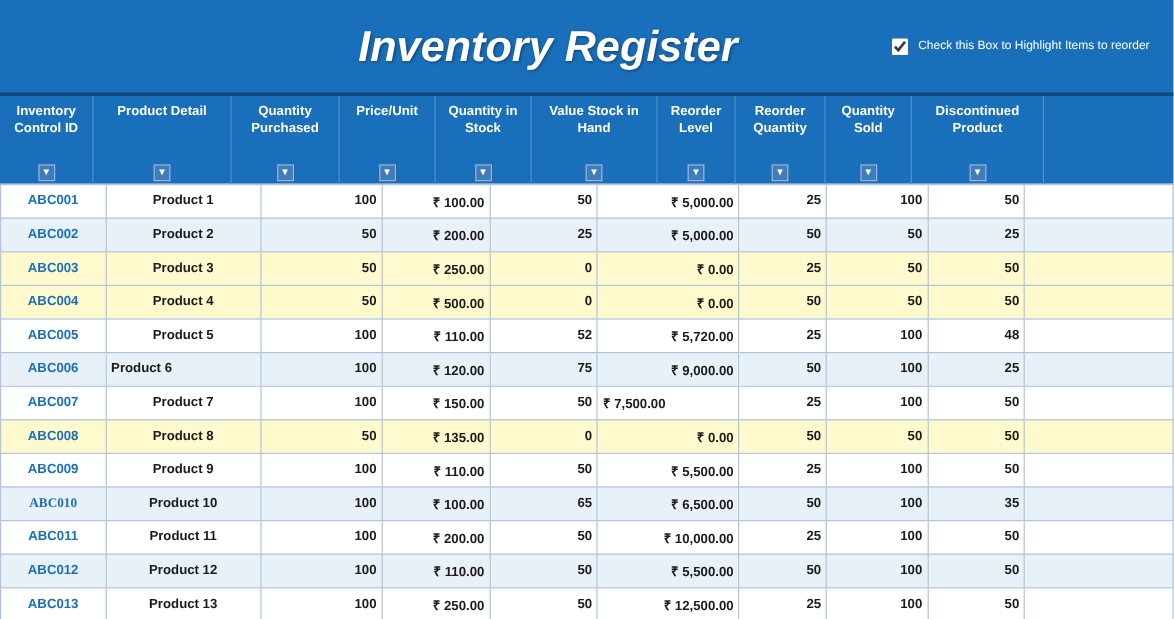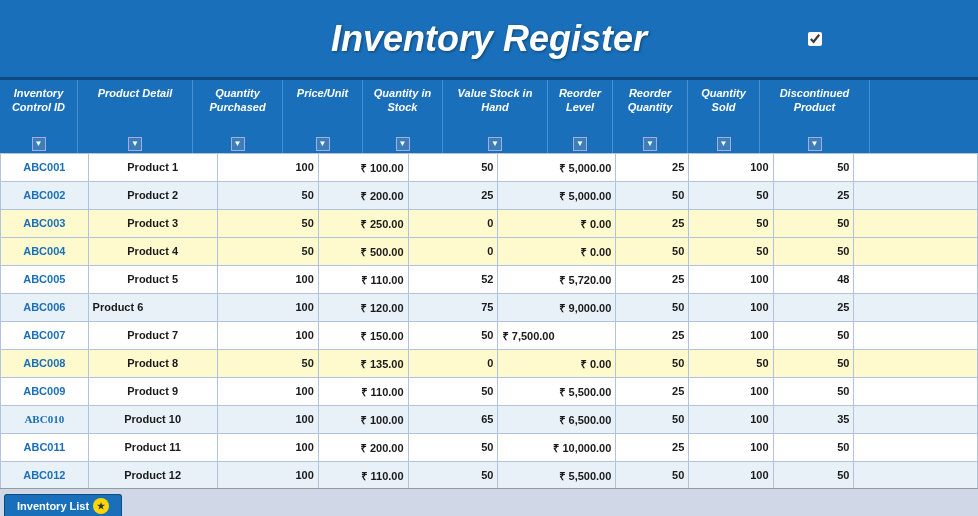--- a/index.html
+++ b/index.html
@@ -22,35 +22,36 @@
     tbody tr td { border: 1px solid #b0c4de; padding: 2px 4px; text-align: center; font-size: 11px; font-weight: bold; color: #1a1a1a; white-space: nowrap; }
     tbody tr td:first-child { text-align: center; color: #1a6fba; }
 
     
     .tab-bar { height: 28px; background: #d0d8e8; display: flex; align-items: flex-end; border-top: 1px solid #999; padding-left: 4px; gap: 2px; }
     .tab { height: 22px; background: #1a6fba; color: #fff; font-size: 11px; font-weight: bold; padding: 0 12px; display: flex; align-items: center; border-radius: 3px 3px 0 0; cursor: pointer; border: 1px solid #0d4a80; border-bottom: none; }
     .tab-icon { width: 16px; height: 16px; background: #ffd700; border-radius: 50%; margin-left: 4px; display: flex; align-items: center; justify-content: center; font-size: 9px; color: #333; }
 
     .col-headers-wrap { display: flex; background: #1a6fba; }
     .ch { color: #fff; font-weight: bold; font-size: 11px; text-align: center; border-right: 1px solid #4a8fd0; padding: 6px 2px 2px 2px; display: flex; flex-direction: column; align-items: center; justify-content: space-between; }
-    .ch-text { line-height: 1.3; font-style: italic; }
+    .ch-text { line-height: 1.3; }
     .dd { background: #3a7fba; border: 1px solid #aad; width: 14px; height: 14px; font-size: 8px; color: #fff; display: flex; align-items: center; justify-content: center; margin-top: 2px; cursor: pointer; }
 
     .highlight-yellow { background: #fffacd !important; }
   </style>
 </head>
 <body>
 
 <div class="app-container">
 
   <div class="header">
     <div style="min-width:150px;"></div>
     <div class="header-title">Inventory Register</div>
     <div class="header-checkbox-area">
       <input type="checkbox" checked="" style="">
+      <span style="font-size:10px;line-height:1.3;">Check this Box to Highlight Items to reorder</span>
     </div>
   </div>
 
   <div class="col-headers-wrap" id="col-headers-row" style="min-height:62px;">
   <div class="ch" style="width: 78px; min-width: 78px;">
         <span class="ch-text">Inventory Control ID</span>
         <div class="dd">▼</div>
       </div>
       <div class="ch" style="width: 115px; min-width: 115px;">
         <span class="ch-text">Product Detail</span>
@@ -246,20 +247,14 @@
             <td style="width: 105px; text-align: right;">₹ 12,500.00</td>
             <td style="width: 65px; text-align: right;">25</td>
             <td style="width: 75px; text-align: right;">100</td>
             <td style="width: 72px; text-align: right;">50</td>
             <td style="width: 110px; text-align: center;"></td>
           </tr>
         </tbody>
     </table>
   </div>
 
-  <div class="tab-bar">
-    <div class="tab">
-      <span>Inventory List</span>
-      <div class="tab-icon">★</div>
-    </div>
-  </div>
 
 </div>
 
 </body></html>

